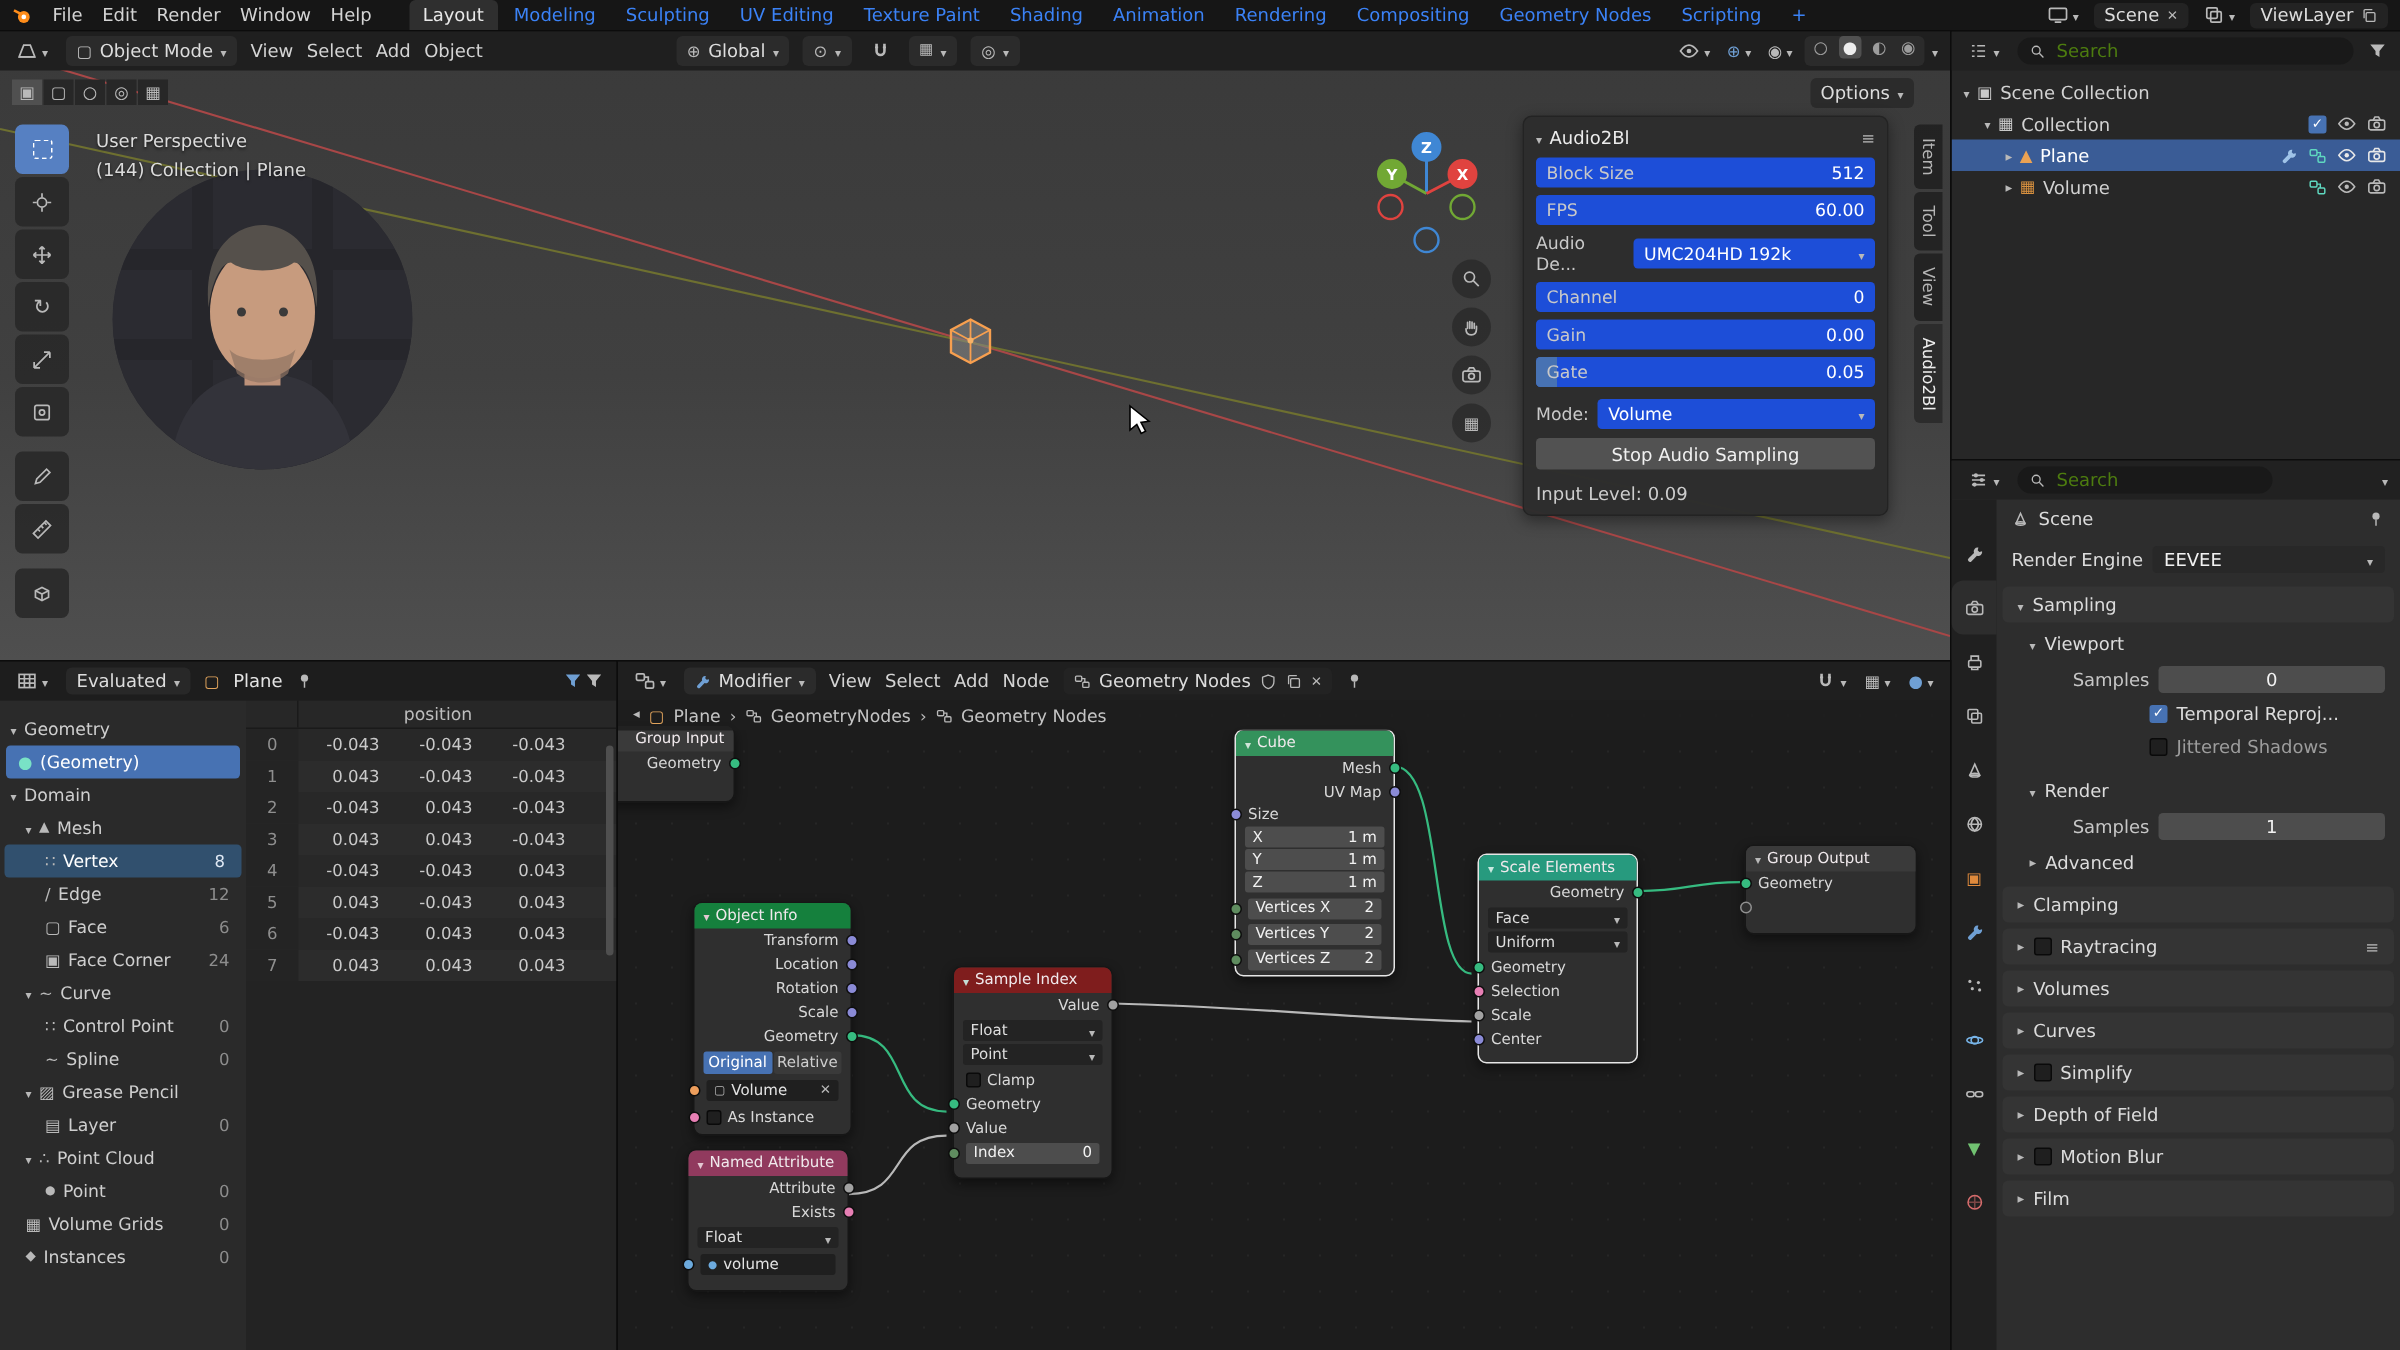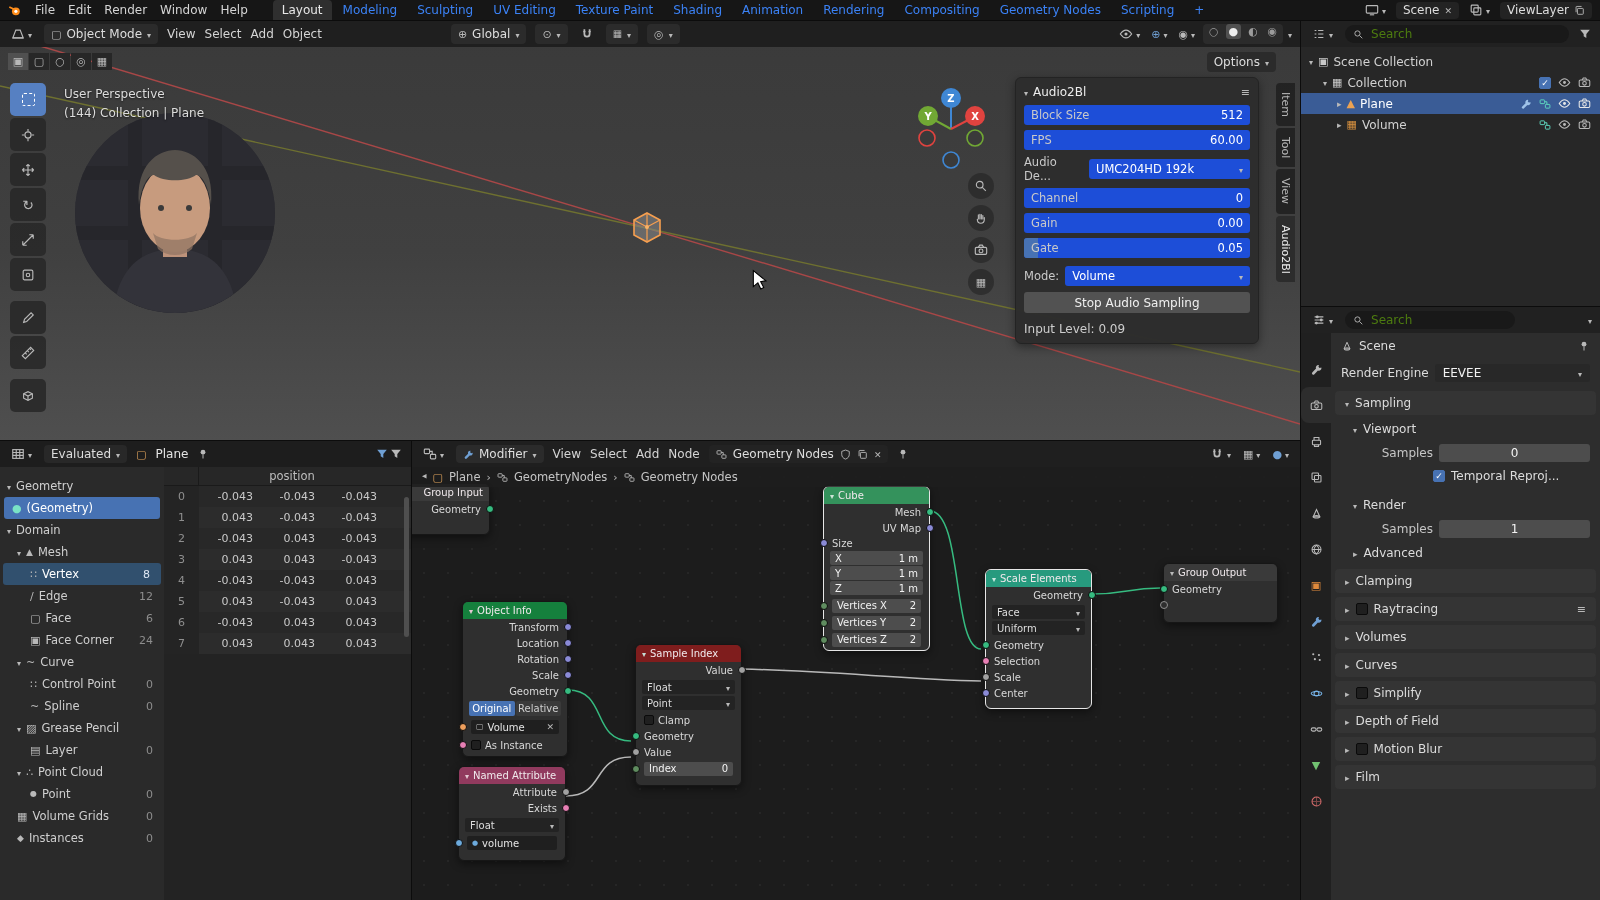--- a/index.html
+++ b/index.html
@@ -746,20 +746,24 @@
     <div class="psec">
           <span class="plabel">Samples</span>
           <div class="pfield" style="flex:1">
             <span>0</span>
           </div>
         </div>
     <div class="psec" style="padding-left:102px;height:22px">
           <span class="cb on"></span>
           <span>Temporal Reproj...</span>
         </div>
+    <div class="psec" style="padding-left:102px;height:22px">
+          <span class="cb"></span>
+          <span style="color:#9d9d9d">Jittered Shadows</span>
+        </div>
     <div class="psec" style="padding-left:22px;margin-top:6px">
           <span class="gi g-chd"></span>
           <span>Render</span>
         </div>
     <div class="psec">
           <span class="plabel">Samples</span>
           <div class="pfield" style="flex:1">
             <span>1</span>
           </div>
         </div>

